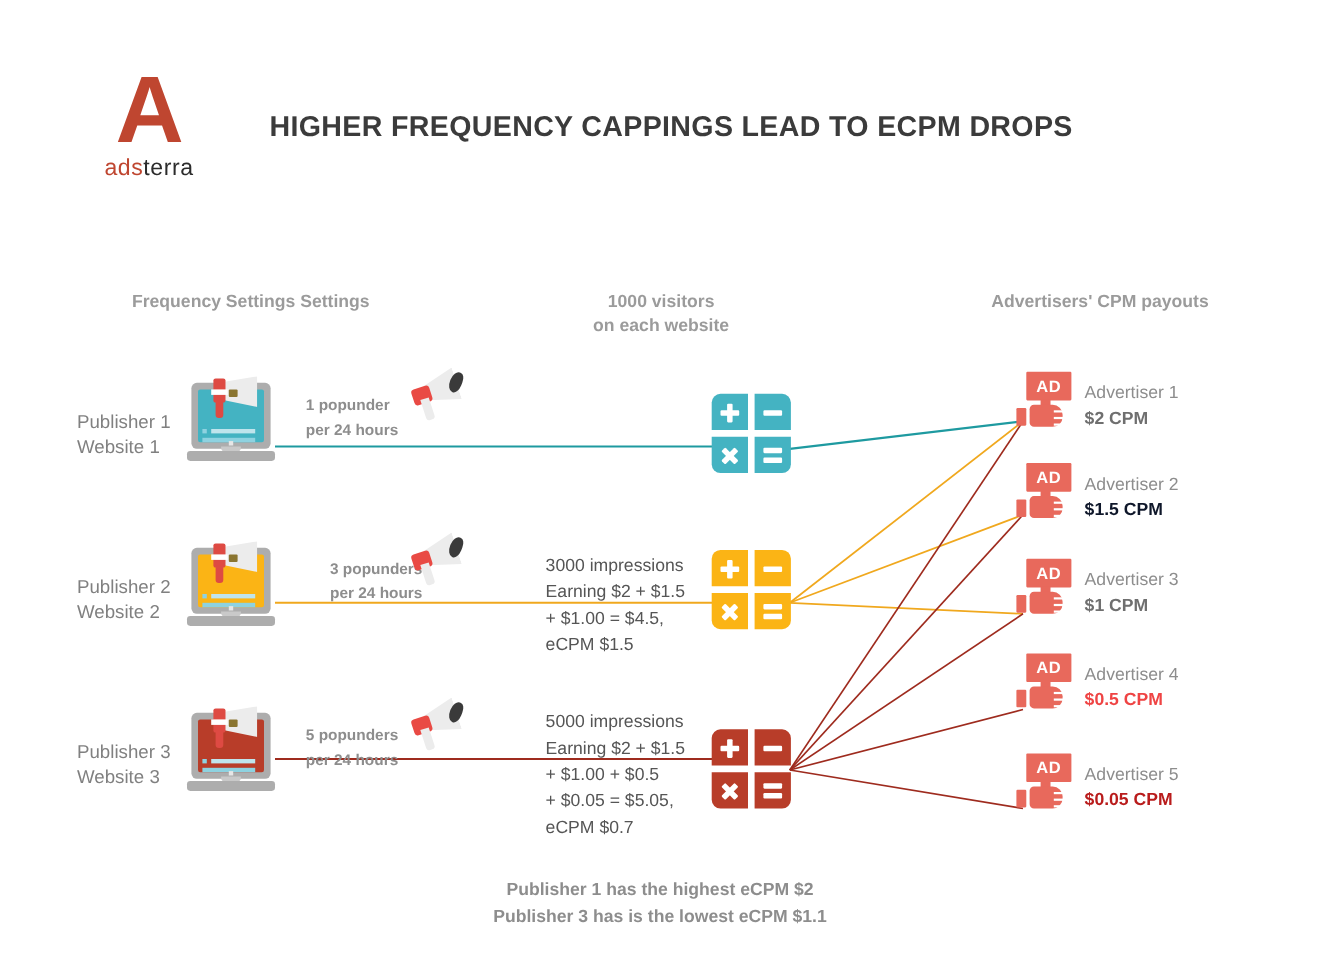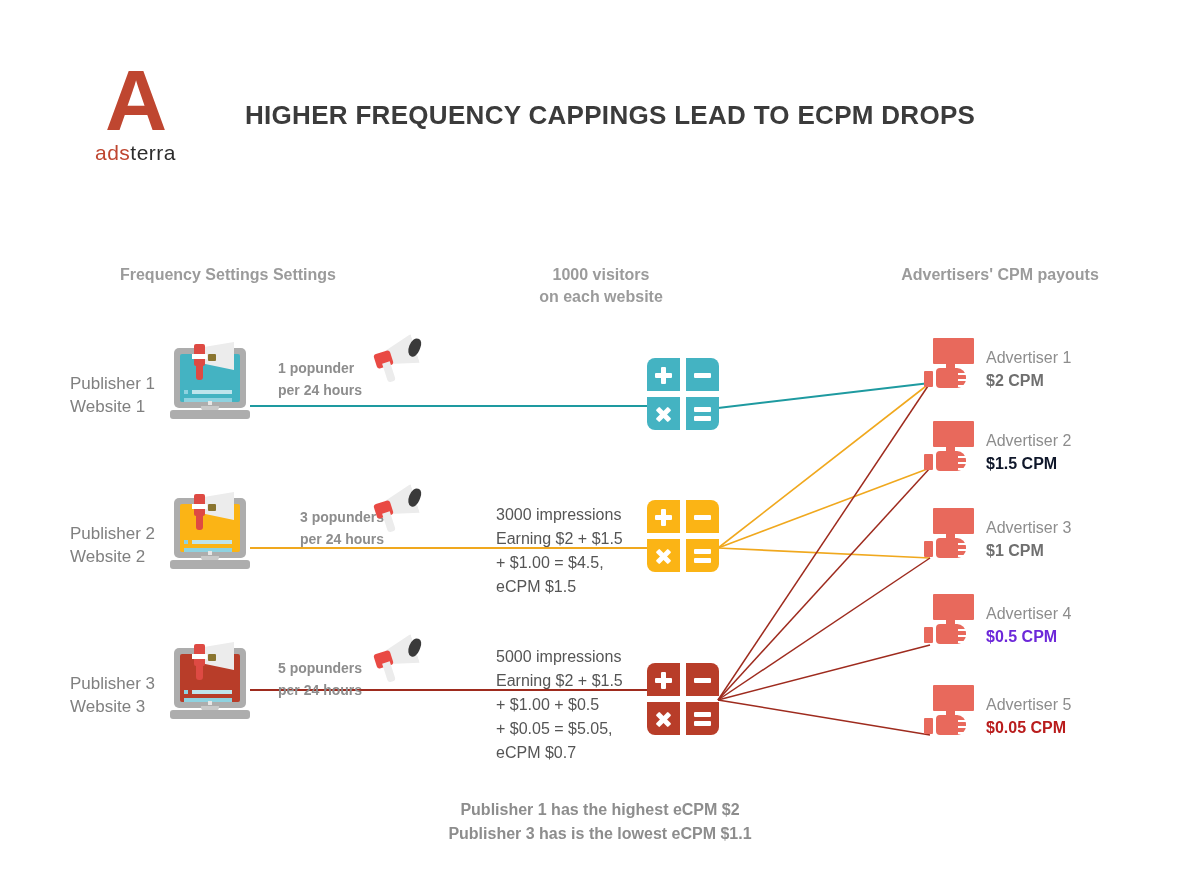--- a/index.html
+++ b/index.html
@@ -238,21 +238,20 @@
   }
   .adicon .sign-text {
     position:absolute; left:9px; top:2px;
     width:41px; height:26px;
     color:#fff;
     font-size:15px;
     font-weight:bold;
     text-align:center;
     line-height:24px;
     letter-spacing:0.5px;
-    margin-top:40px;
   }
   .adicon .thumb {
     position:absolute; left:0px; top:33px;
     width:9px; height:16px;
     background:#e8695c;
     border-radius:1px;
   }
   .adicon .palm {
     position:absolute; left:12px; top:30px;
     width:30px; height:20px;
@@ -547,21 +546,21 @@
     <div class="sign-tail"></div>
     <div class="sign-text">AD</div>
     <div class="thumb"></div>
     <div class="palm"></div>
     <div class="sl" style="top:35px;"></div>
     <div class="sl" style="top:41px;"></div>
     <div class="sl" style="top:47px;"></div>
   </div>
   <div style="position:absolute; left:986px; top:602px; font-size:16px; color:#8d8d8d; line-height:23px;">
     <div>Advertiser 4</div>
-    <div style="font-weight:bold; color:#6d28d9;">$0.5 CPM</div>
+    <div style="font-weight:bold; color:#ef4444;">$0.5 CPM</div>
   </div>
 
   <div class="adicon" style="left:924px; top:685px;">
     <div class="sign"></div>
     <div class="sign-tail"></div>
     <div class="sign-text">AD</div>
     <div class="thumb"></div>
     <div class="palm"></div>
     <div class="sl" style="top:35px;"></div>
     <div class="sl" style="top:41px;"></div>

